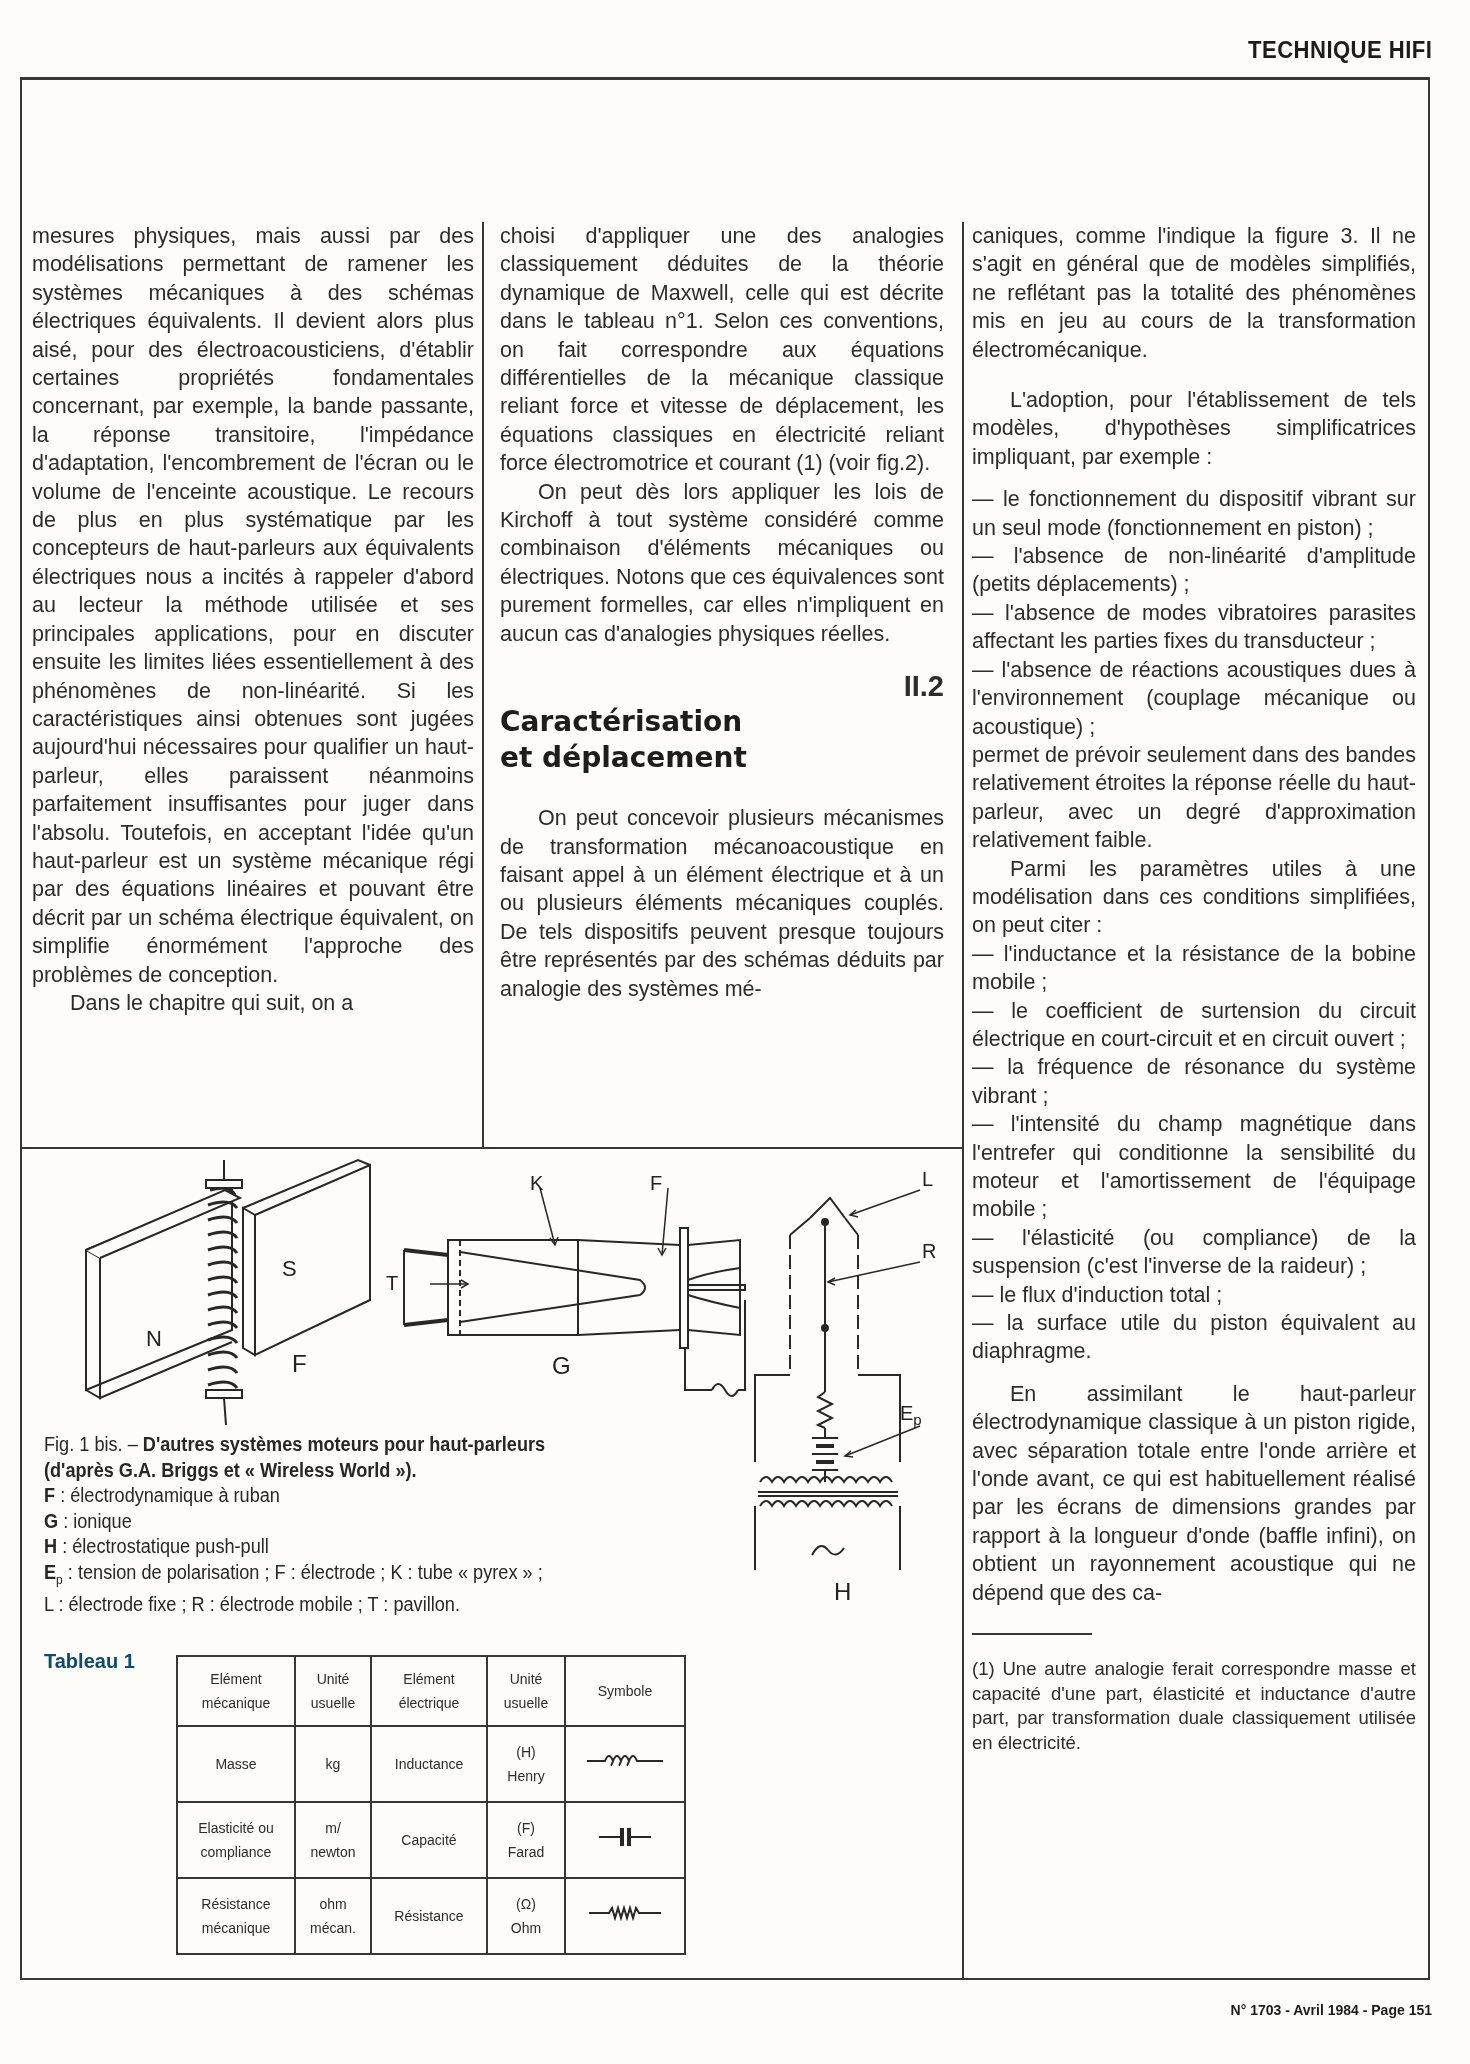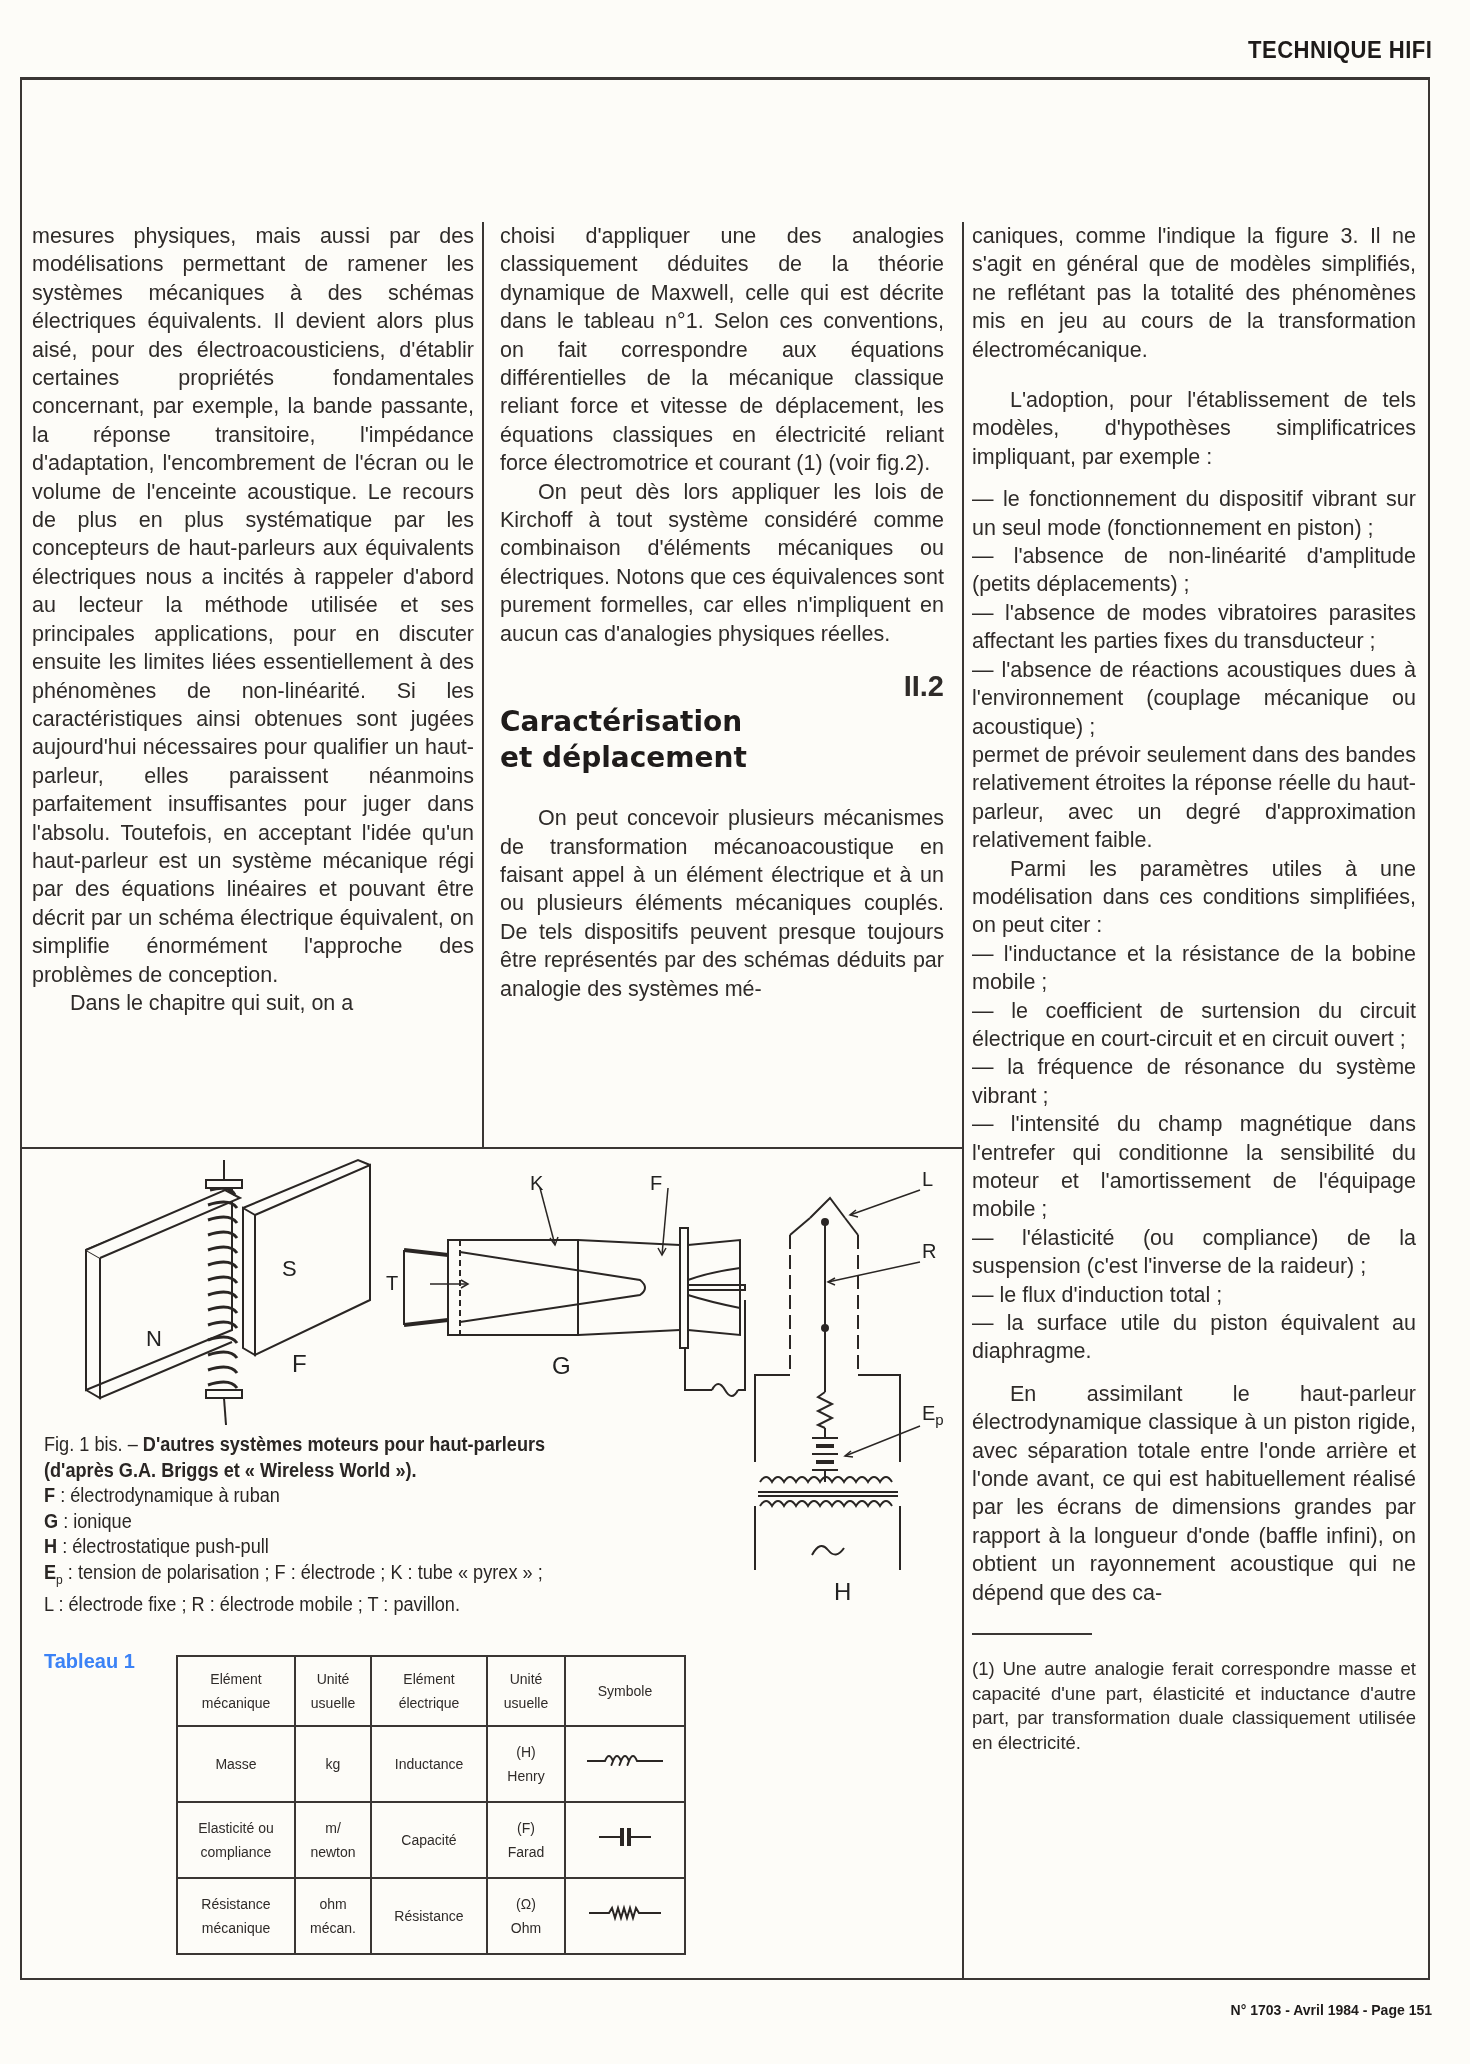--- a/index.html
+++ b/index.html
@@ -36,21 +36,21 @@
   .footnote { font-size:18.5px; line-height:24.5px; }
   .fig-label { position:absolute; font-size:20px; color:#222; }
   .fig-letter { position:absolute; font-size:22px; color:#222; }
   .caption {
     position:absolute; left:44px; top:1432px; width:680px;
     font-size:19.5px; line-height:25.5px; color:#2a2624;
     transform:scaleX(0.93); transform-origin:left;
   }
   .caption b { font-weight:bold; }
   .caption div { white-space:nowrap; }
-  .tableau-label { position:absolute; left:44px; top:1650px; font-weight:bold; font-size:20px; color:#3b82f6; }
+  .tableau-label { position:absolute; left:44px; top:1650px; font-weight:bold; font-size:20px; color:#0c4a6e; }
   table.t1 {
     position:absolute; left:176px; top:1655px; border-collapse:collapse;
     font-size:14px; line-height:24px; color:#2f2b29;
   }
   table.t1 td { border:2px solid #3a3634; text-align:center; vertical-align:middle; padding:0 6px; }
   table.t1 tr.hdr td { height:68px; }
   table.t1 tr.row td { height:74px; }
   .footer {
     position:absolute; right:38px; top:2002px; font-weight:bold; font-size:14px; color:#1e1b1a;
   }
@@ -205,21 +205,21 @@
 
   <path d="M140,20 L70,45" stroke-width="1.5"></path>
     <path d="M76,40 L70,45 L78,47" stroke-width="1.5"></path>
   <path d="M140,92 L48,112" stroke-width="1.5"></path>
     <path d="M55,108 L48,112 L55,115" stroke-width="1.5"></path>
   <path d="M140,256 L65,286" stroke-width="1.5"></path>
     <path d="M71,281 L65,286 L73,287" stroke-width="1.5"></path>
 </svg>
 <div class="fig-label" style="left:922px; top:1168px;">L</div>
 <div class="fig-label" style="left:922px; top:1240px;">R</div>
-<div class="fig-label" style="left:922px; top:1402px;text-align:center;"><span>E</span><sub style="font-size:15px">p</sub></div>
+<div class="fig-label" style="left:900px; top:1402px;text-align:center;"><span>E</span><sub style="font-size:15px">p</sub></div>
 <div class="fig-letter" style="left:834px; top:1578px; font-size:24px;">H</div>
 
 <div class="caption">
   <div><span>Fig. 1 bis. – </span><b>D'autres systèmes moteurs pour haut-parleurs</b></div>
   <div style="font-weight:bold">(d'après G.A. Briggs et « Wireless World »).</div>
   <div><b>F</b><span> : électrodynamique à ruban</span></div>
   <div><b>G</b><span> : ionique</span></div>
   <div><b>H</b><span> : électrostatique push-pull</span></div>
   <div><b>E</b><sub style="font-size:13px">p</sub><span> : tension de polarisation ; F : électrode ; K : tube « pyrex » ;</span></div>
   <div>L : électrode fixe ; R : électrode mobile ; T : pavillon.</div>

